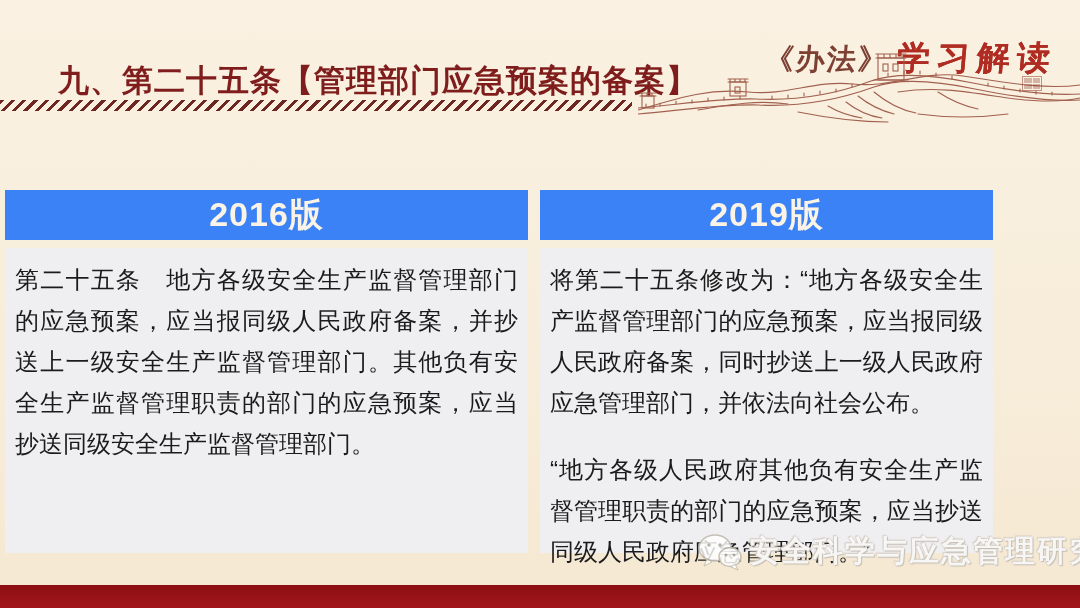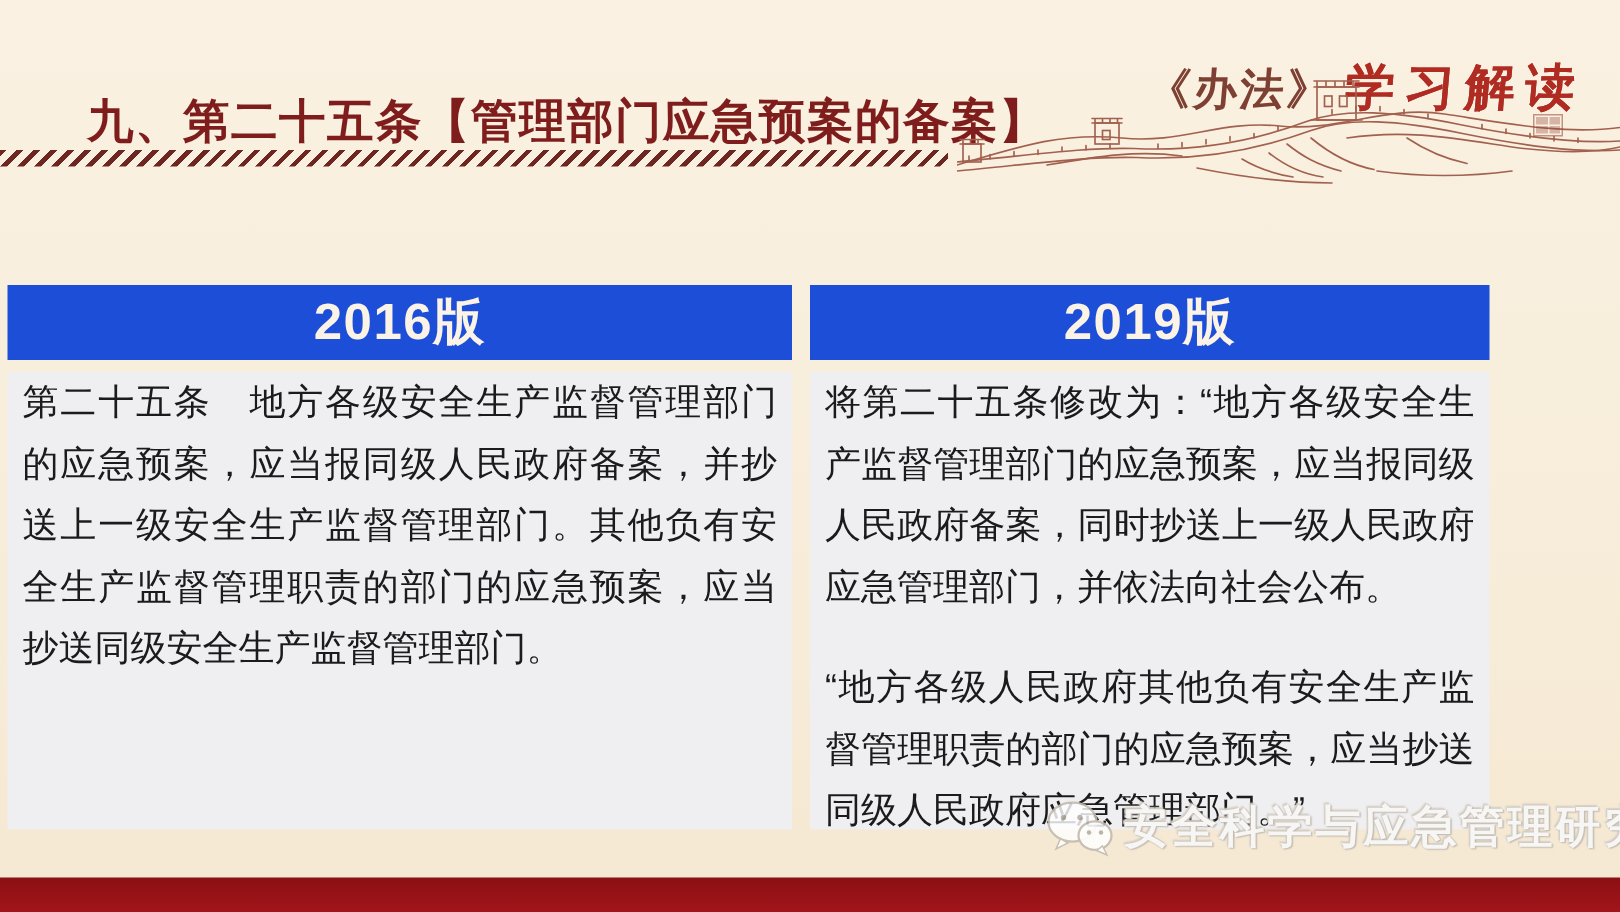--- a/index.html
+++ b/index.html
@@ -38,27 +38,27 @@
   .seal{
     position:absolute;left:1022px;top:76px;width:20px;height:15px;
     border:1px solid rgba(150,70,55,.55);display:grid;
     grid-template-columns:1fr 1fr;gap:1px;padding:1px;box-sizing:border-box;
   }
   .seal span{background:rgba(150,70,55,.35);}
   .card{position:absolute;top:190px;}
   .card.left{left:5px;width:523px;}
   .card.right{left:540px;width:453px;}
   .card-header{
-    height:50px;background:#1d4ed8;
+    height:50px;background:#3b82f6;
     display:flex;align-items:center;justify-content:center;
     color:#fbf3e6;font-size:34px;font-weight:bold;letter-spacing:1px;
   }
   .card-body{
     margin-top:8px;background:#efeef0;height:305px;box-sizing:border-box;
-    padding:0 10px 0 10px;
+    padding:11px 10px 0 10px;
     font-size:24px;line-height:41px;color:#1b1b1b;
     text-align:justify;
   }
   .card-body p{margin:0;}
   .card-body p + p{margin-top:26px;}
   .watermark{
     position:absolute;left:697px;top:531px;z-index:5;
     display:flex;align-items:center;white-space:nowrap;
   }
   .watermark .wm-text{

